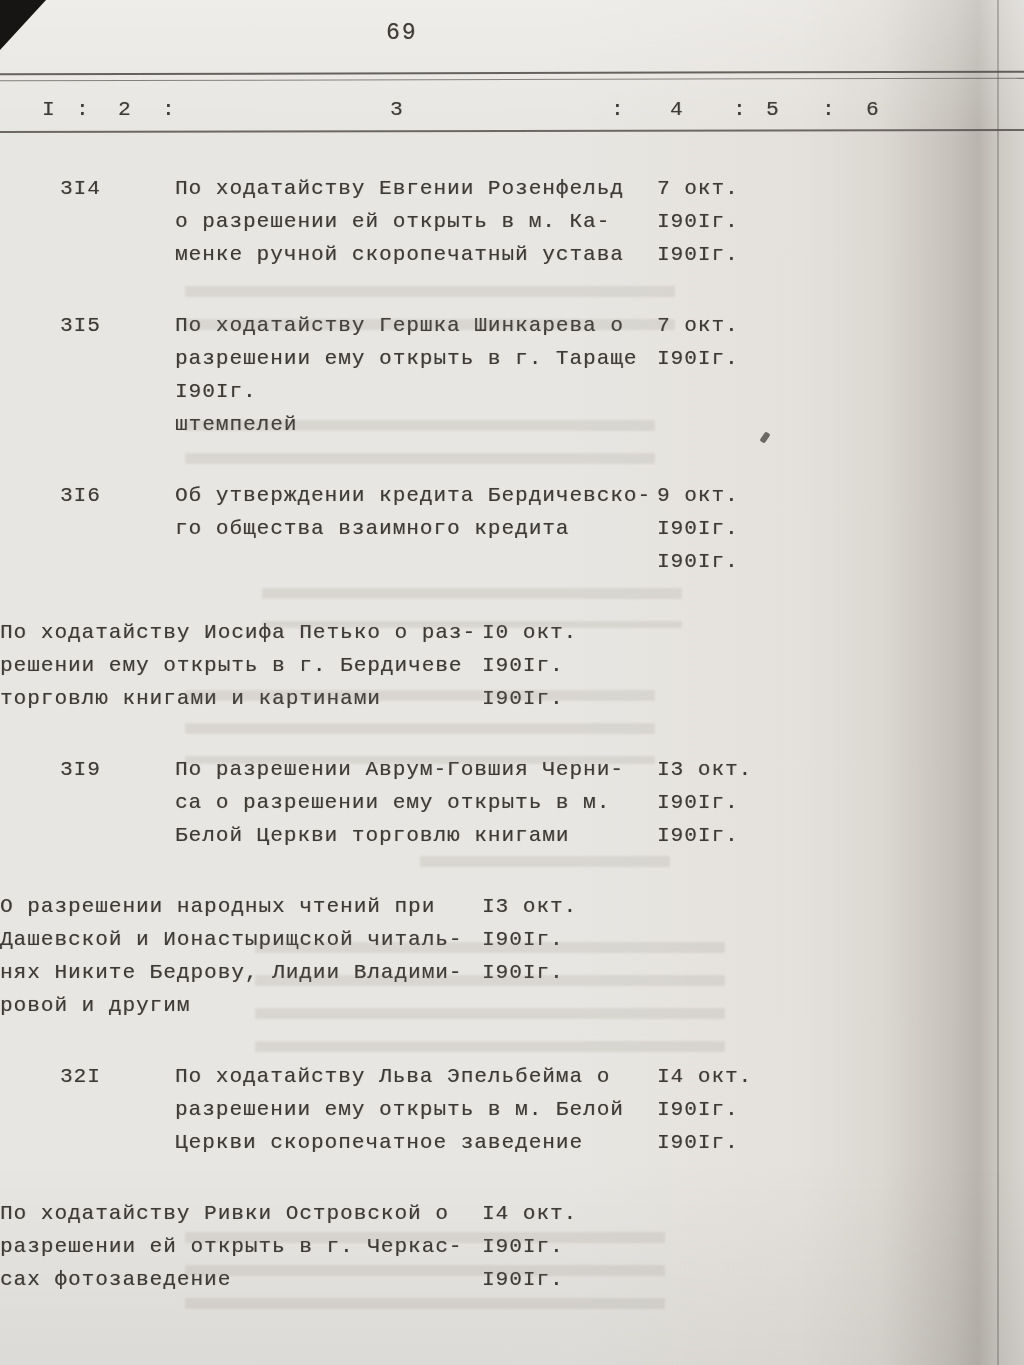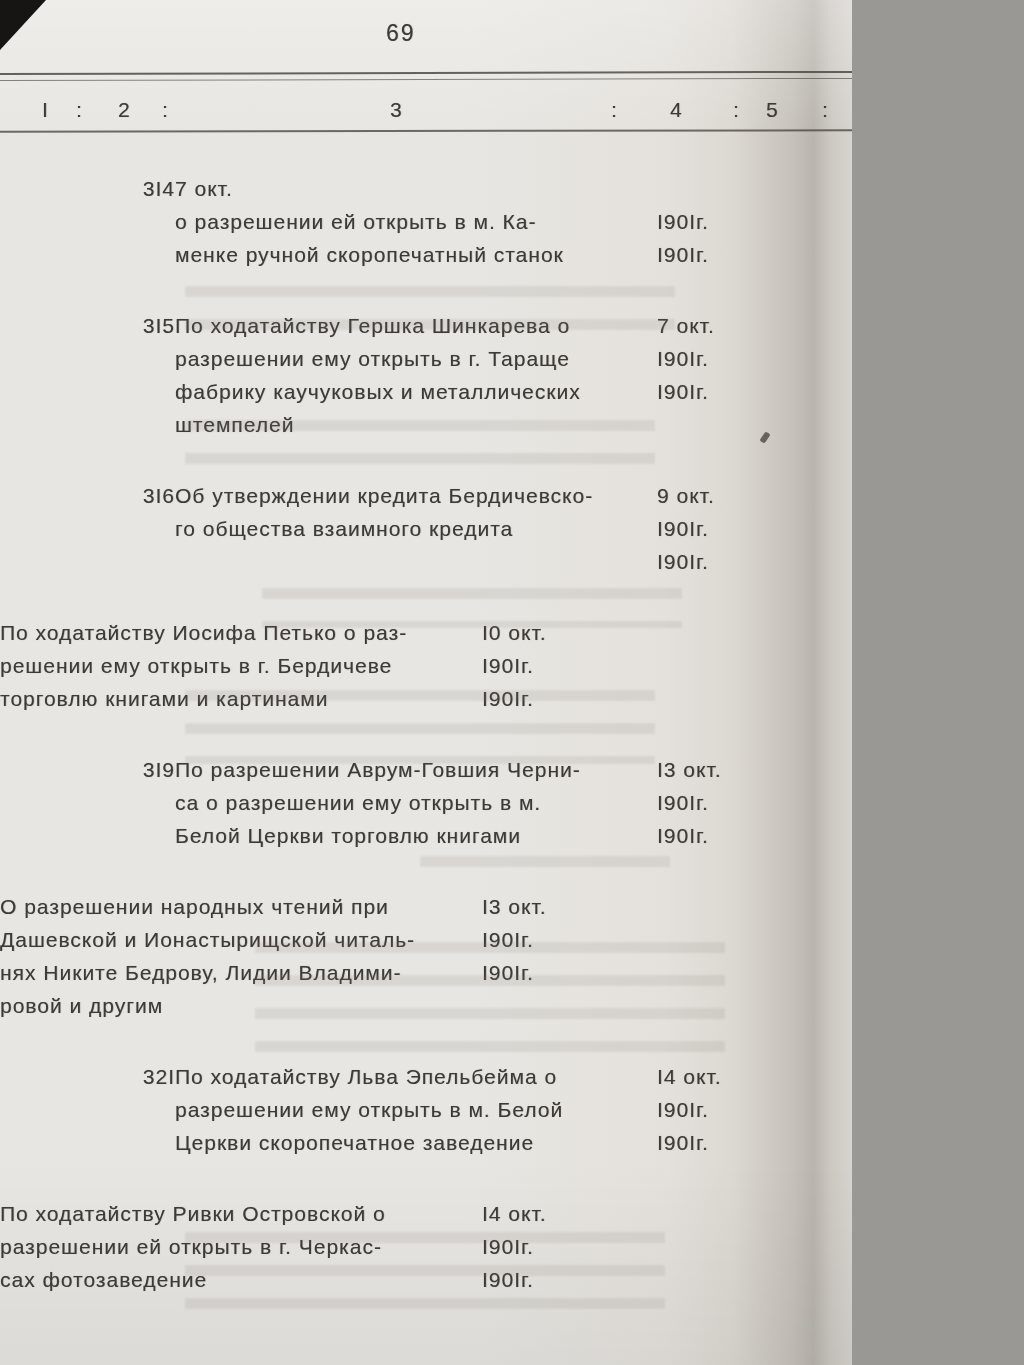--- a/index.html
+++ b/index.html
@@ -2,24 +2,24 @@
 <html><head>
 <meta charset="utf-8">
 <style>
   html, body {
     margin: 0;
     padding: 0;
     background: #9a9894;
   }
   .scan {
     position: relative;
-    width: 852px;
+    width: 1024px;
     height: 1365px;
     overflow: hidden;
-    font-family: Liberation Sans, sans-serif;
+    font-family: Liberation Mono, monospace;
     color: #3e3a36;
     background-image:
       linear-gradient(to bottom, rgba(255,255,255,0.28), rgba(255,255,255,0) 140px),
       linear-gradient(to bottom, rgba(0,0,0,0) 85%, rgba(0,0,0,0.05) 100%),
       linear-gradient(to right,
         #e8e6e2 0%, #e8e6e2 55%, #e4e1dc 78%,
         #dcd8d2 86%, #c6c2bb 93%, #b9b5ae 95.5%,
         #ccc8c2 97.5%, #d7d4cf 100%);
     text-shadow: 0.4px 0.4px 0.7px rgba(62,58,54,0.45);
   }
@@ -71,24 +71,23 @@
 
   .entries {
     position: absolute; top: 140px; left: 0;
     width: 100%;
     padding-top: 32px;
     font-size: 21px; letter-spacing: 1px;
   }
   .entry { display: flex; margin-bottom: 38px; }
   .entry-num {
     flex: 0 0 175px;
-    padding-left: 28px;
+    padding-left: 60px;
     box-sizing: border-box;
     line-height: 33px;
-    text-align: right;
   }
   .entry-body { flex: 1; }
   .entry-row { display: flex; line-height: 33px; }
   .entry-text { flex: 0 0 482px; white-space: pre; }
   .entry-date { white-space: pre; }
 
   
   .bleed {
     position: absolute;
     opacity: 0.45;
@@ -140,50 +139,50 @@
     <span class="h-6">6</span>
   </div>
 
   <div class="rule rule-header"></div>
 
   <div class="entries" id="entries">
   <div class="entry">
     <div class="entry-num">3I4</div>
     <div class="entry-body">
   <div class="entry-row">
+    <span class="entry-text">По ходатайству Евгении Розенфельд</span>
     <span class="entry-date">7 окт.</span>
   </div>
 
   <div class="entry-row">
     <span class="entry-text">о разрешении ей открыть в м. Ка-</span>
     <span class="entry-date">I90Iг.</span>
   </div>
 
   <div class="entry-row">
-    <span class="entry-text">менке ручной скоропечатный станок</span>
+    <span class="entry-text">менке ручной скоропечатный устава</span>
     <span class="entry-date">I90Iг.</span>
   </div>
 </div>
   </div>
 
   <div class="entry">
     <div class="entry-num">3I5</div>
     <div class="entry-body">
   <div class="entry-row">
     <span class="entry-text">По ходатайству Гершка Шинкарева о</span>
     <span class="entry-date">7 окт.</span>
   </div>
 
   <div class="entry-row">
     <span class="entry-text">разрешении ему открыть в г. Тараще</span>
     <span class="entry-date">I90Iг.</span>
   </div>
 
   <div class="entry-row">
-    <span class="entry-text">фабрику каучуковых и металлических</span>
     <span class="entry-date">I90Iг.</span>
   </div>
 
   <div class="entry-row">
     <span class="entry-text">штемпелей</span>
     <span class="entry-date"></span>
   </div>
 </div>
   </div>
 

